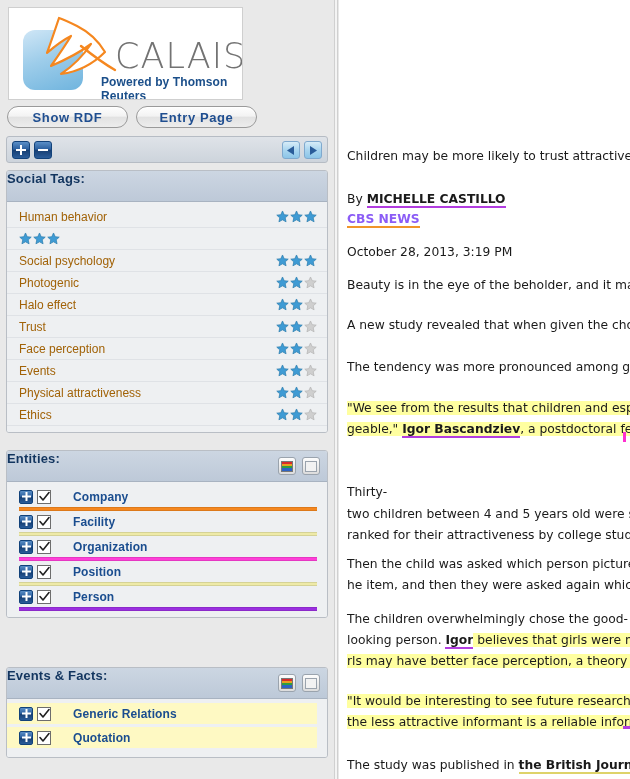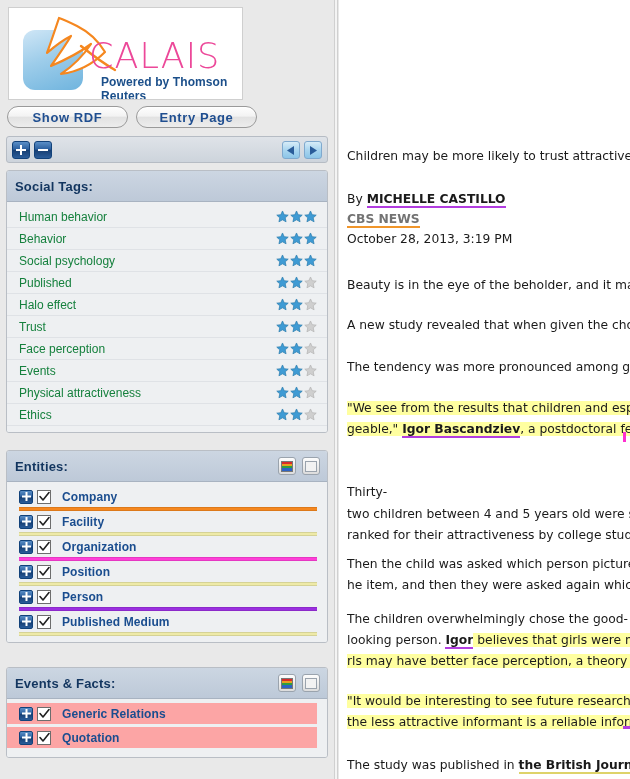--- a/index.html
+++ b/index.html
@@ -42,24 +42,24 @@
     border-radius: 12px;
     background: linear-gradient(160deg,#cfe6f6 0%, #9ecdea 45%, #6fb4de 100%);
   }
   .logo-bird {
     position: absolute;
     left: 16px; top: 4px;
     width: 96px; height: 76px;
   }
   .logo-word {
     position: absolute;
-    left: 80px; top: 28px;
+    left: 106px; top: 28px;
     font-size: 35px;
     letter-spacing: 1px;
-    color: #ec4899;
+    color: #737373;
     font-family: "DejaVu Sans", sans-serif;
     font-weight: 300;
   }
   .logo-tag {
     position: absolute;
     left: 92px; top: 67px;
     font-size: 12px;
     color: #1b4f8a;
     font-weight: bold;
     letter-spacing: 0.1px;
@@ -121,22 +121,22 @@
     width: 322px;
     background: #eef0f2;
     border: 1px solid #b9bec5;
     border-radius: 3px;
     overflow: hidden;
   }
   .card-head {
     height: 31px;
     background: linear-gradient(to bottom,#ccd6e2 0%,#bdc9d8 100%);
     border-bottom: 1px solid #a8b3c1;
-    display: flex; align-items: center;
-    padding: 0 8px;
+    display: flex; 
+    padding: 0 0;
     position: relative;
   }
   .card-title {
     font-size: 13px;
     font-weight: bold;
     color: #12355f;
     letter-spacing: 0.2px;
   }
   .head-icons {
     position: absolute;
@@ -169,35 +169,35 @@
     height: 22px;
     display: flex; align-items: center;
     padding: 0 10px 0 12px;
     border-bottom: 1px solid #dfe2e6;
     cursor: pointer;
   }
   .tag-row:last-child { border-bottom: 1px solid #dfe2e6; }
   .tag-label {
     flex: 1;
     font-size: 12px;
-    color: #15803d;
+    color: #a16207;
   }
   .stars { display:flex; gap: 1px; }
   .star { width: 13px; height: 13px; display:block; }
 
   
   .ent-item { padding: 0; }
   .ent-row {
     height: 21px;
     display: flex; align-items: center;
     padding-left: 12px;
     gap: 4px;
     cursor: pointer;
   }
-  .ent-row.hl { background: #fca5a5; }
+  .ent-row.hl { background: #fef9c3; }
   .plus-sm {
     width: 14px; height: 14px;
     border-radius: 2px;
     border: 1px solid #12427a;
     background: linear-gradient(to bottom,#5b8fc7 0%,#2b5f9e 45%,#173f73 52%,#2a5c99 100%);
     display:flex; align-items:center; justify-content:center;
     flex: none;
     cursor: pointer;
   }
   .cb {
@@ -205,21 +205,21 @@
     border: 1px solid #6d6d6d;
     background: #ffffff;
     display:flex; align-items:center; justify-content:center;
     flex: none;
     cursor: pointer;
   }
   .ent-label {
     font-size: 12px;
     font-weight: bold;
     color: #1a4d8f;
-    margin-left: 7px;
+    margin-left: 18px;
     letter-spacing: 0.1px;
   }
   .ent-bar {
     height: 4px;
     margin: 0 10px 0 12px;
     border-top: 1px solid rgba(0,0,0,0.10);
     border-bottom: 1px solid rgba(0,0,0,0.10);
   }
 
   
@@ -253,21 +253,21 @@
   .u-purple {
     font-weight: bold;
     border-bottom: 2px solid #b23de0;
     text-decoration: none;
     color: #1a1a1a;
   }
   .u-orange {
     font-weight: bold;
     border-bottom: 2px solid #f0952a;
     text-decoration: none;
-    color: #737373;
+    color: #8b5cf6;
   }
   .u-yellow {
     font-weight: bold;
     border-bottom: 2px solid #ded36a;
     color: #1a1a1a;
   }
   .marker-pink {
     position: absolute;
     width: 3px; height: 10px;
     background: #ff2fd0;
@@ -338,21 +338,20 @@
               </svg>
               <svg class="star" viewBox="0 0 20 20">
                 <path d="M10 1.5 L12.6 7.2 L18.8 7.9 L14.2 12.1 L15.5 18.2 L10 15.1 L4.5 18.2 L5.8 12.1 L1.2 7.9 L7.4 7.2 Z" fill="#3f9bd4" stroke="#2b7cae" stroke-width="1.1" stroke-linejoin="round"></path>
               </svg>
               <svg class="star" viewBox="0 0 20 20">
                 <path d="M10 1.5 L12.6 7.2 L18.8 7.9 L14.2 12.1 L15.5 18.2 L10 15.1 L4.5 18.2 L5.8 12.1 L1.2 7.9 L7.4 7.2 Z" fill="#3f9bd4" stroke="#2b7cae" stroke-width="1.1" stroke-linejoin="round"></path>
               </svg>
             </span>
           </div>
           <div class="tag-row">
-            <span class="tag-label">Behavior</span>
             <span class="stars">
               <svg class="star" viewBox="0 0 20 20">
                 <path d="M10 1.5 L12.6 7.2 L18.8 7.9 L14.2 12.1 L15.5 18.2 L10 15.1 L4.5 18.2 L5.8 12.1 L1.2 7.9 L7.4 7.2 Z" fill="#3f9bd4" stroke="#2b7cae" stroke-width="1.1" stroke-linejoin="round"></path>
               </svg>
               <svg class="star" viewBox="0 0 20 20">
                 <path d="M10 1.5 L12.6 7.2 L18.8 7.9 L14.2 12.1 L15.5 18.2 L10 15.1 L4.5 18.2 L5.8 12.1 L1.2 7.9 L7.4 7.2 Z" fill="#3f9bd4" stroke="#2b7cae" stroke-width="1.1" stroke-linejoin="round"></path>
               </svg>
               <svg class="star" viewBox="0 0 20 20">
                 <path d="M10 1.5 L12.6 7.2 L18.8 7.9 L14.2 12.1 L15.5 18.2 L10 15.1 L4.5 18.2 L5.8 12.1 L1.2 7.9 L7.4 7.2 Z" fill="#3f9bd4" stroke="#2b7cae" stroke-width="1.1" stroke-linejoin="round"></path>
               </svg>
@@ -366,21 +365,21 @@
               </svg>
               <svg class="star" viewBox="0 0 20 20">
                 <path d="M10 1.5 L12.6 7.2 L18.8 7.9 L14.2 12.1 L15.5 18.2 L10 15.1 L4.5 18.2 L5.8 12.1 L1.2 7.9 L7.4 7.2 Z" fill="#3f9bd4" stroke="#2b7cae" stroke-width="1.1" stroke-linejoin="round"></path>
               </svg>
               <svg class="star" viewBox="0 0 20 20">
                 <path d="M10 1.5 L12.6 7.2 L18.8 7.9 L14.2 12.1 L15.5 18.2 L10 15.1 L4.5 18.2 L5.8 12.1 L1.2 7.9 L7.4 7.2 Z" fill="#3f9bd4" stroke="#2b7cae" stroke-width="1.1" stroke-linejoin="round"></path>
               </svg>
             </span>
           </div>
           <div class="tag-row">
-            <span class="tag-label">Published</span>
+            <span class="tag-label">Photogenic</span>
             <span class="stars">
               <svg class="star" viewBox="0 0 20 20">
                 <path d="M10 1.5 L12.6 7.2 L18.8 7.9 L14.2 12.1 L15.5 18.2 L10 15.1 L4.5 18.2 L5.8 12.1 L1.2 7.9 L7.4 7.2 Z" fill="#3f9bd4" stroke="#2b7cae" stroke-width="1.1" stroke-linejoin="round"></path>
               </svg>
               <svg class="star" viewBox="0 0 20 20">
                 <path d="M10 1.5 L12.6 7.2 L18.8 7.9 L14.2 12.1 L15.5 18.2 L10 15.1 L4.5 18.2 L5.8 12.1 L1.2 7.9 L7.4 7.2 Z" fill="#3f9bd4" stroke="#2b7cae" stroke-width="1.1" stroke-linejoin="round"></path>
               </svg>
               <svg class="star" viewBox="0 0 20 20">
                 <path d="M10 1.5 L12.6 7.2 L18.8 7.9 L14.2 12.1 L15.5 18.2 L10 15.1 L4.5 18.2 L5.8 12.1 L1.2 7.9 L7.4 7.2 Z" fill="#cfcfcf" stroke="#b4b4b4" stroke-width="1.1" stroke-linejoin="round"></path>
               </svg>
@@ -559,36 +558,20 @@
               </span>
               <span class="cb">
                 <svg width="11" height="11" viewBox="0 0 11 11">
                   <path d="M1 5.5 L4 9 L10 1.5" stroke="#222" stroke-width="1.6" fill="none" stroke-linecap="round" stroke-linejoin="round"></path>
                 </svg>
               </span>
               <span class="ent-label">Person</span>
             </div>
             <div class="ent-bar" style="background:#9b2fe0;"></div>
           </div>
-          <div class="ent-item">
-            <div class="ent-row">
-              <span class="plus-sm">
-                <svg width="9" height="9" viewBox="0 0 9 9">
-                  <path d="M3.5 0h2v3.5H9v2H5.5V9h-2V5.5H0v-2h3.5z" fill="#fff"></path>
-                </svg>
-              </span>
-              <span class="cb">
-                <svg width="11" height="11" viewBox="0 0 11 11">
-                  <path d="M1 5.5 L4 9 L10 1.5" stroke="#222" stroke-width="1.6" fill="none" stroke-linecap="round" stroke-linejoin="round"></path>
-                </svg>
-              </span>
-              <span class="ent-label">Published Medium</span>
-            </div>
-            <div class="ent-bar" style="background:#eeeaa8;"></div>
-          </div>
         </div>
     </div>
 
     <div class="card" style="top:667px;">
       <div class="card-head">
         <div class="card-title">Events &amp; Facts:</div>
         <div class="head-icons">
           <div class="head-icon">
               <div class="rainbow"></div>
             </div>
@@ -637,21 +620,21 @@
 
     <div class="art-line" style="top:192px; left:8px;">
       <span>By</span>
       <span class="u-purple">MICHELLE CASTILLO</span>
     </div>
 
     <div class="art-line" style="top:212px; left:8px;">
       <span class="u-orange">CBS NEWS</span>
     </div>
 
-    <div class="art-line" style="top:232px; left:8px;">October 28, 2013, 3:19 PM</div>
+    <div class="art-line" style="top:245px; left:8px;">October 28, 2013, 3:19 PM</div>
 
     <div id="art-lines">
         <div class="art-line" style="top: 278px; left: 8px;">Beauty is in the eye of the beholder, and it may also ma</div>
         <div class="art-line" style="top: 318px; left: 8px;">A new study revealed that when given the choice betwe</div>
         <div class="art-line" style="top: 360px; left: 8px;">The tendency was more pronounced among girls than b</div>
         <div class="art-line" style="top: 485px; left: 8px;">Thirty-</div>
         <div class="art-line" style="top: 507px; left: 8px;">two children between 4 and 5 years old were shown un</div>
         <div class="art-line" style="top: 528px; left: 8px;"> ranked for their attractiveness by college students. Th</div>
         <div class="art-line" style="top: 557px; left: 8px;">Then the child was asked which person pictured would</div>
         <div class="art-line" style="top: 578px; left: 8px;">he item, and then they were asked again which person</div>

